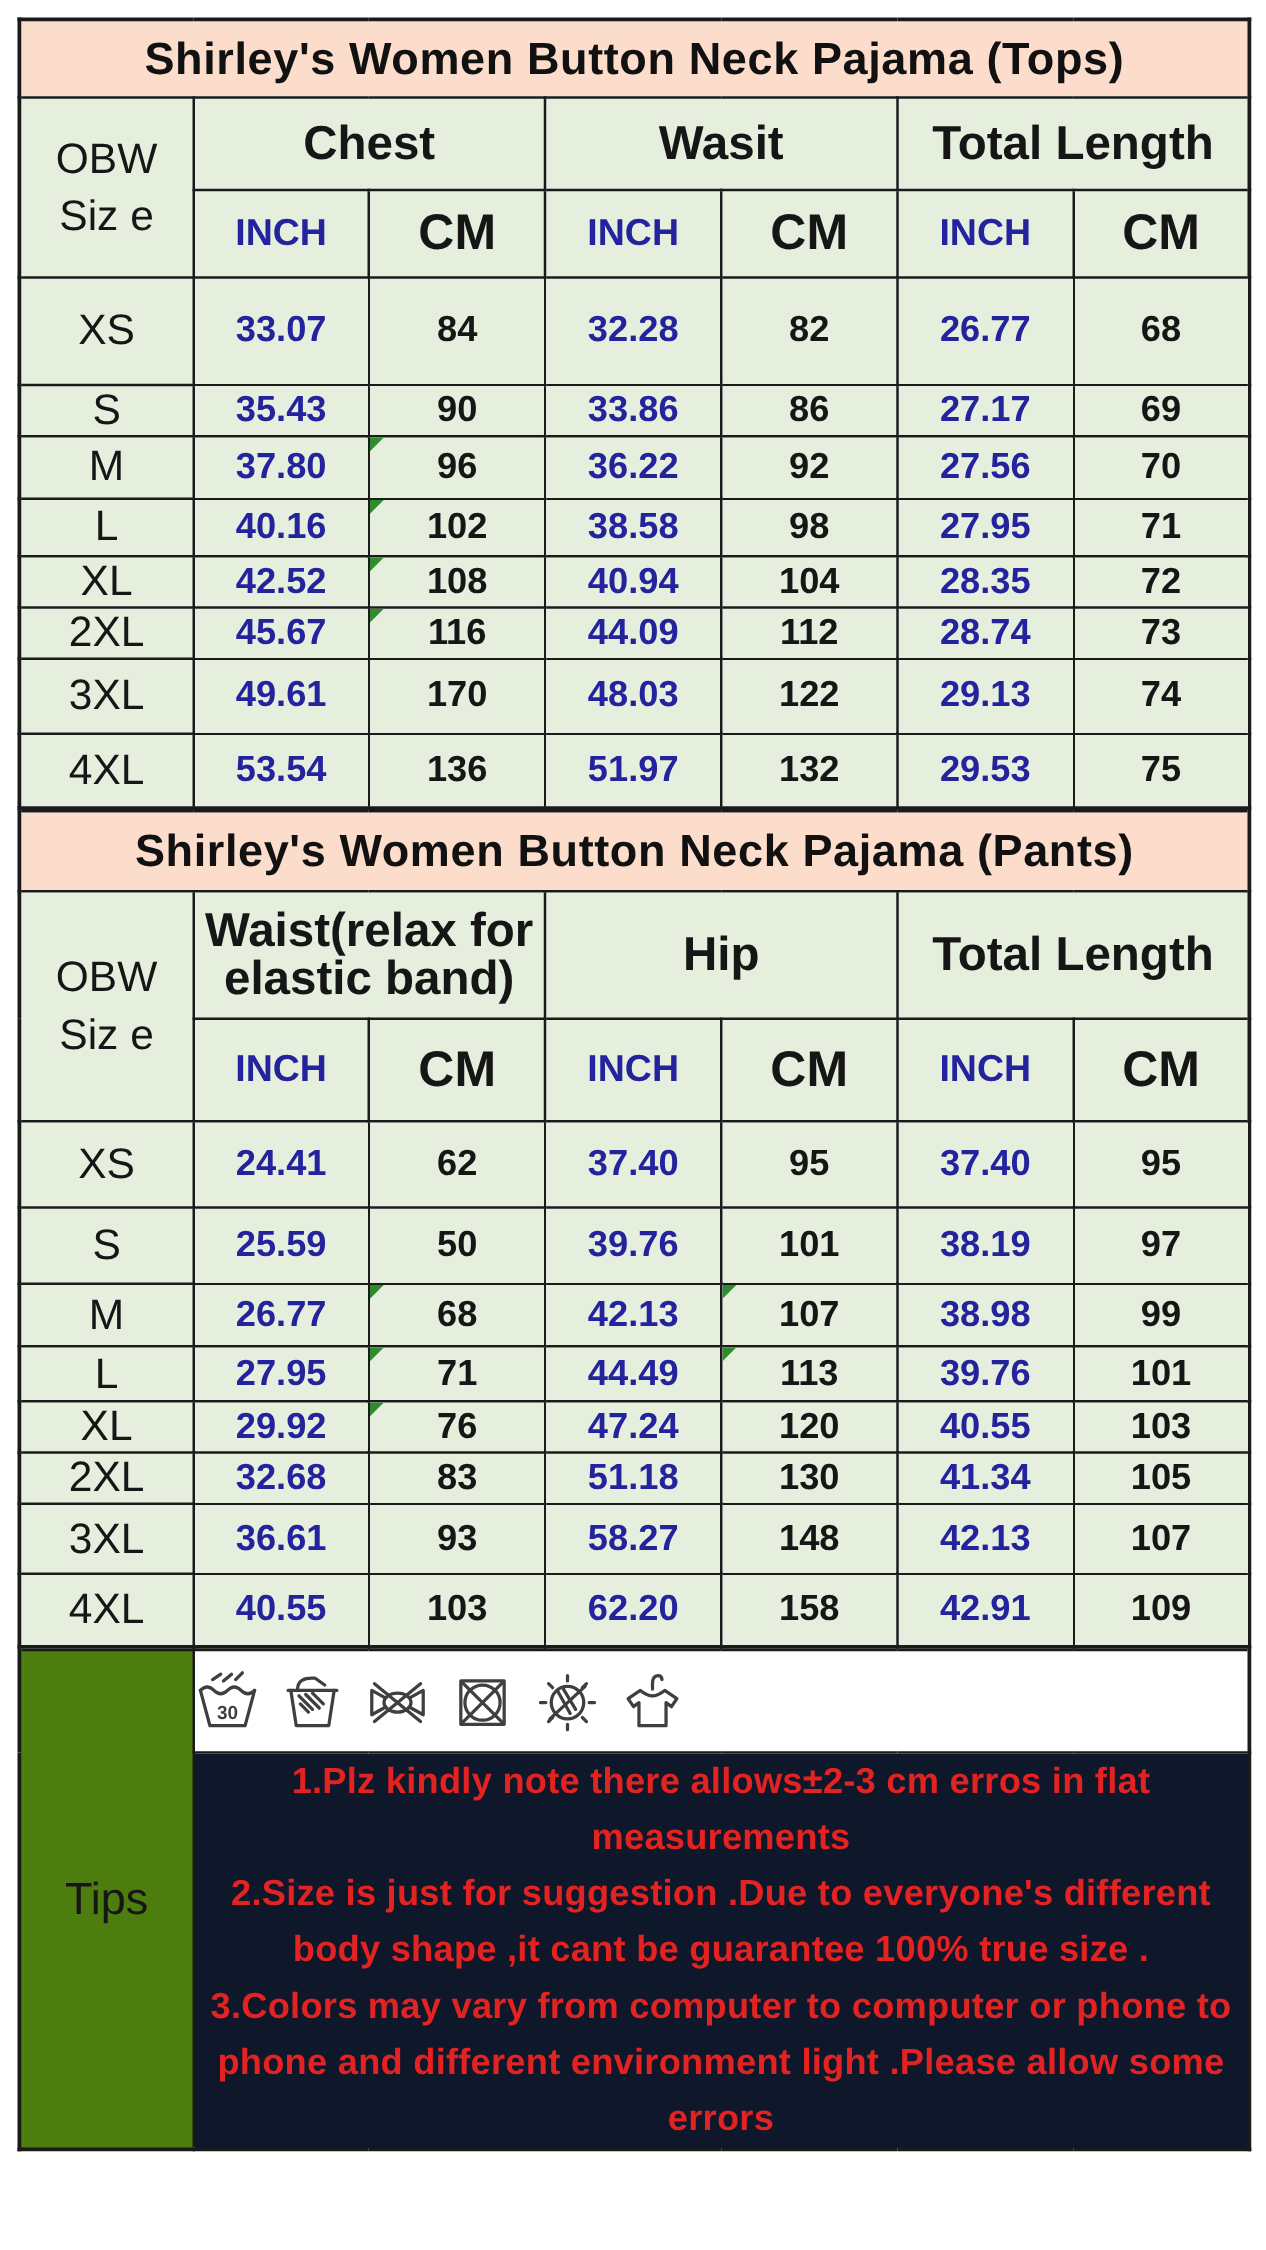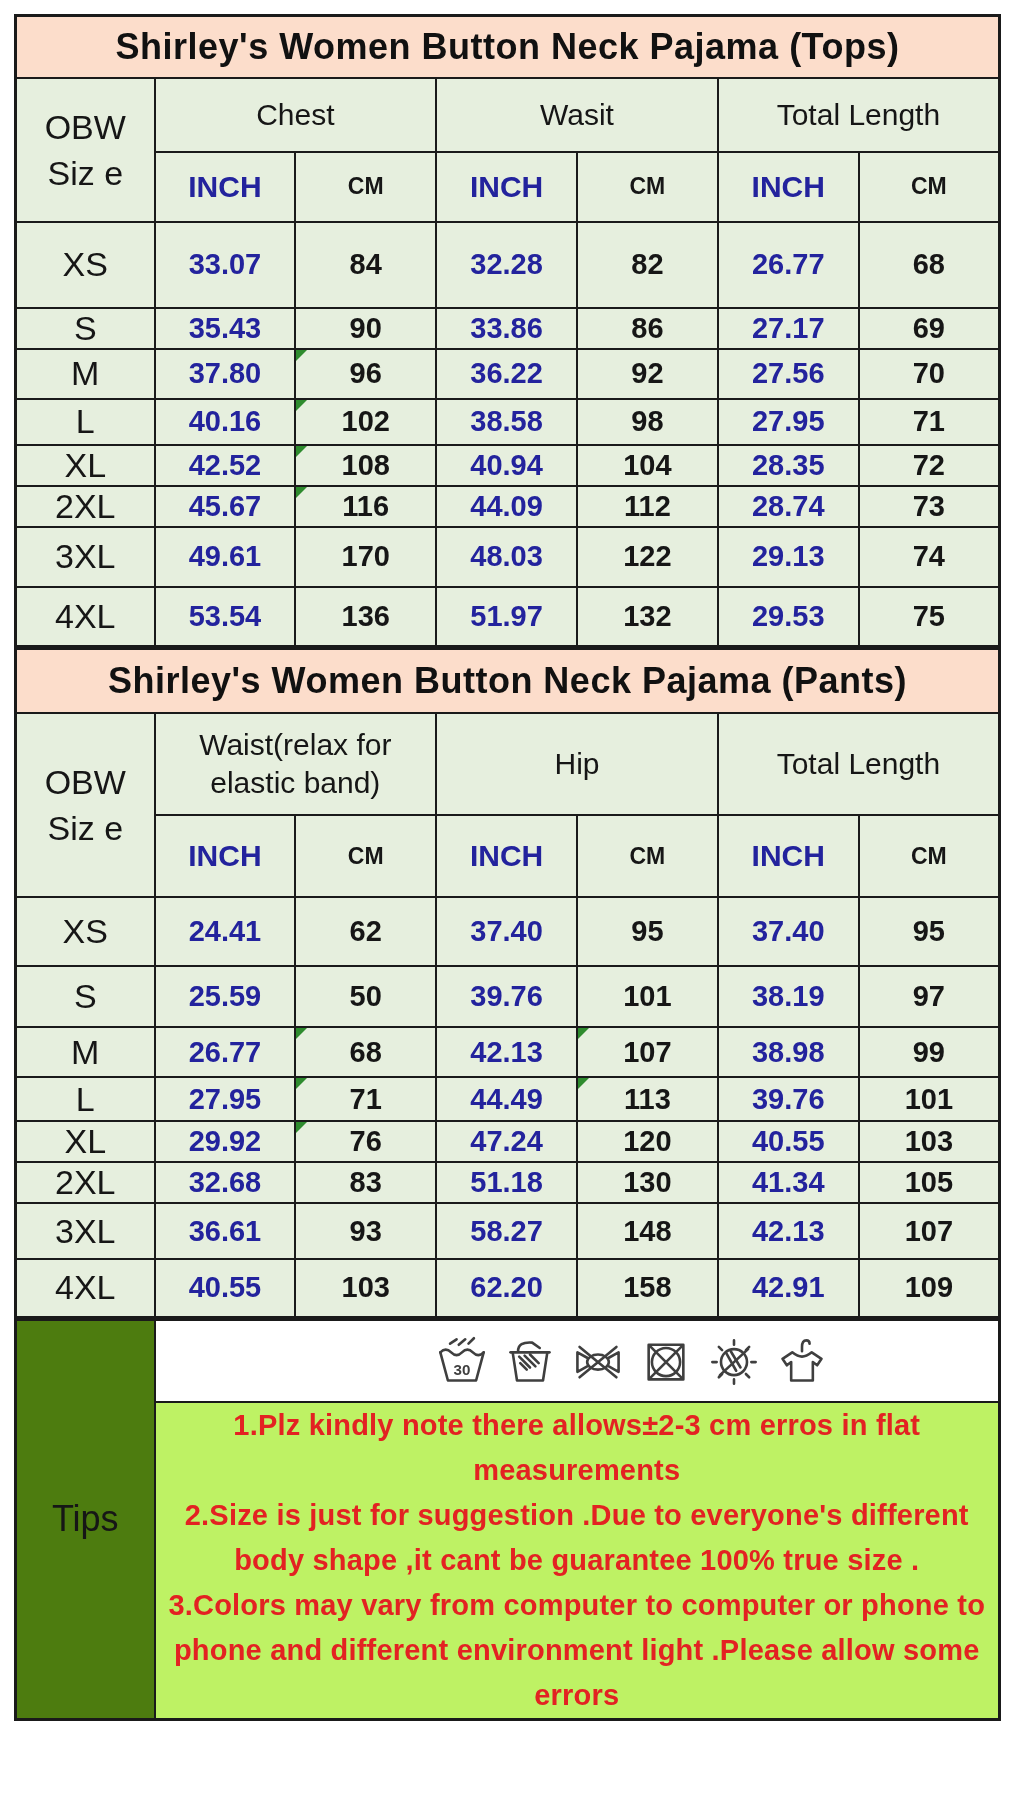--- a/index.html
+++ b/index.html
@@ -43,44 +43,44 @@
     color:#111;
     font-weight:bold;
     font-size:36px;
     letter-spacing:0.5px;
   }
   td.hdr{background:var(--cell-bg);}
   td.size-hdr{
     font-size:34px;color:var(--ink);line-height:46px;font-weight:400;
     text-align:left;padding-left:26px;
   }
-  td.group-hdr{font-weight:normal;font-size:30px;color:var(--ink);line-height:38px;}
+  td.group-hdr{font-weight:bold;font-size:38px;color:var(--ink);line-height:38px;}
   td.unit-inch{font-weight:bold;font-size:30px;color:var(--inch);}
-  td.unit-cm{font-weight:bold;font-size:23px;color:var(--ink);}
+  td.unit-cm{font-weight:bold;font-size:40px;color:var(--ink);}
   td.size-cell{background:var(--cell-bg);font-size:34px;font-weight:400;color:var(--ink);}
   td.val{background:var(--cell-bg);font-weight:bold;font-size:29px;position:relative;}
   td.val-inch{color:var(--inch);}
   td.val-cm{color:var(--ink);}
   span.corner-mark{
     position:absolute;left:0;top:0;width:0;height:0;
     border-left:11px solid var(--mark);
     border-bottom:11px solid transparent;
   }
   
   td.tips-label-cell{
     background:#4d7c0f;font-size:36px;color:var(--ink);font-weight:400;
   }
   td.icons-cell{background:#ffffff;}
   .icons-wrap{
-    display:flex;align-items:center;justify-content:flex-end;
+    display:flex;align-items:center;justify-content:flex-start;
     gap:16px;padding-right:170px;
   }
   .icons-wrap .care-icon{display:inline-block;width:52px;height:52px;}
   .icons-wrap svg{width:52px;height:52px;display:block;}
-  td.tips-cell{background:#bef264;text-align:left;vertical-align:middle;padding:10px 14px 14px 12px;}
+  td.tips-cell{background:#0f172a;text-align:left;vertical-align:middle;padding:10px 14px 14px 12px;}
   .tip-line{
     color:var(--tip);
     font-weight:bold;
     font-size:29px;
     line-height:45px;
     letter-spacing:0.2px;
   }
 </style>
 </head>
 <body>

